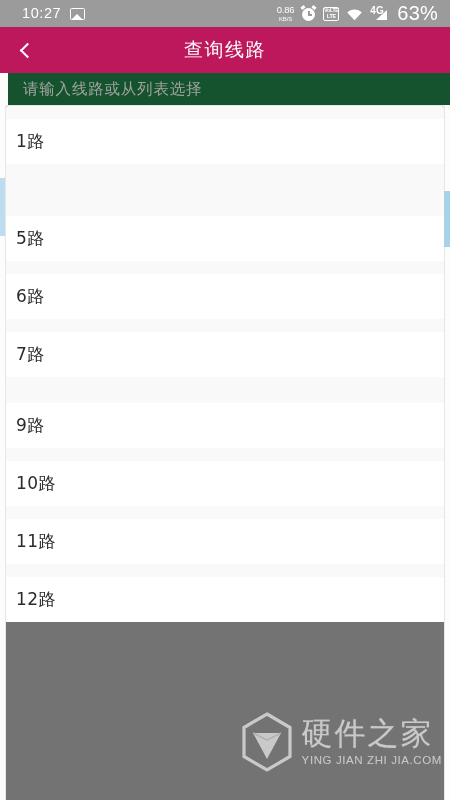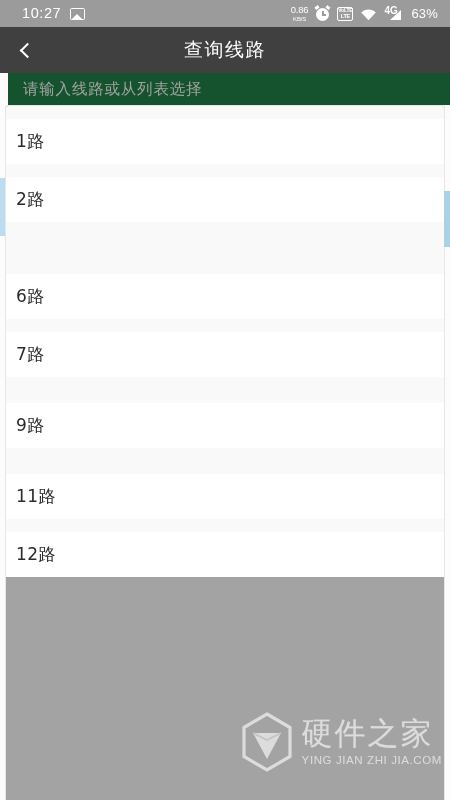--- a/index.html
+++ b/index.html
@@ -130,21 +130,21 @@
     width: 18px; height: 15px;
   }
   .ico-4g-label {
     position: absolute;
     left: 0px; top: -1px;
     font-size: 10px;
     color: #ffffff;
     font-weight: bold;
   }
   .sb-battery {
-    font-size: 13px;
+    font-size: 20px;
     color: #ffffff;
     letter-spacing: 0.2px;
     margin-left: 2px;
   }
 
   
   .header {
     position: absolute;
     top: 27px; left: 0;
     width: 450px;
@@ -212,21 +212,21 @@
     opacity: 1;
   }
 
   
   .list-panel {
     position: absolute;
     top: 32px;
     left: 5px;
     width: 440px;
     height: 695px;
-    background: #a3a3a3;
+    background: #737373;
     border: 1px solid #e6e6e6;
     border-bottom: none;
     border-radius: 3px 3px 0 0;
     overflow: hidden;
   }
   .list-inner {
     position: absolute;
     top: 0; left: 0;
     width: 440px;
   }
@@ -345,60 +345,63 @@
         <span class="ico-4g-label">4G</span>
         <svg width="18" height="15" viewBox="0 0 18 15" aria-hidden="true">
           <path d="M17 14 L17 4 L6 14 Z" fill="#ffffff"></path>
         </svg>
       </span>
 
       <span class="sb-battery">63%</span>
     </div>
   </div>
 
-  <div class="header" style="background: #404040;">
+  <div class="header" style="background: #be185d;">
     <div class="back-btn">
       <span class="chev-left"></span>
     </div>
     <div class="header-title">查询线路</div>
   </div>
 
   <div class="content">
 
     <div class="search-row">
       <input class="search-input" type="text" value="" placeholder="请输入线路或从列表选择" style="">
     </div>
 
     <div class="list-panel">
       <div class="list-inner">
         <div class="list-top-pad"></div>
       <div class="route-item">
             <span>1路</span>
           </div>
           <div class="route-gap"></div>
-          <div class="route-item">
-            <span>2路</span>
-          </div>
-          <div class="route-gap"></div>
-          <div class="route-gap"></div>
-          <div class="route-gap"></div>
+          <div class="route-gap"></div>
+          <div class="route-gap"></div>
+          <div class="route-gap"></div>
+          <div class="route-item">
+            <span>5路</span>
+          </div>
           <div class="route-gap"></div>
           <div class="route-item">
             <span>6路</span>
           </div>
           <div class="route-gap"></div>
           <div class="route-item">
             <span>7路</span>
           </div>
           <div class="route-gap"></div>
           <div class="route-gap"></div>
           <div class="route-item">
             <span>9路</span>
           </div>
           <div class="route-gap"></div>
+          <div class="route-item">
+            <span>10路</span>
+          </div>
           <div class="route-gap"></div>
           <div class="route-item">
             <span>11路</span>
           </div>
           <div class="route-gap"></div>
           <div class="route-item">
             <span>12路</span>
           </div>
         </div>
     </div>

